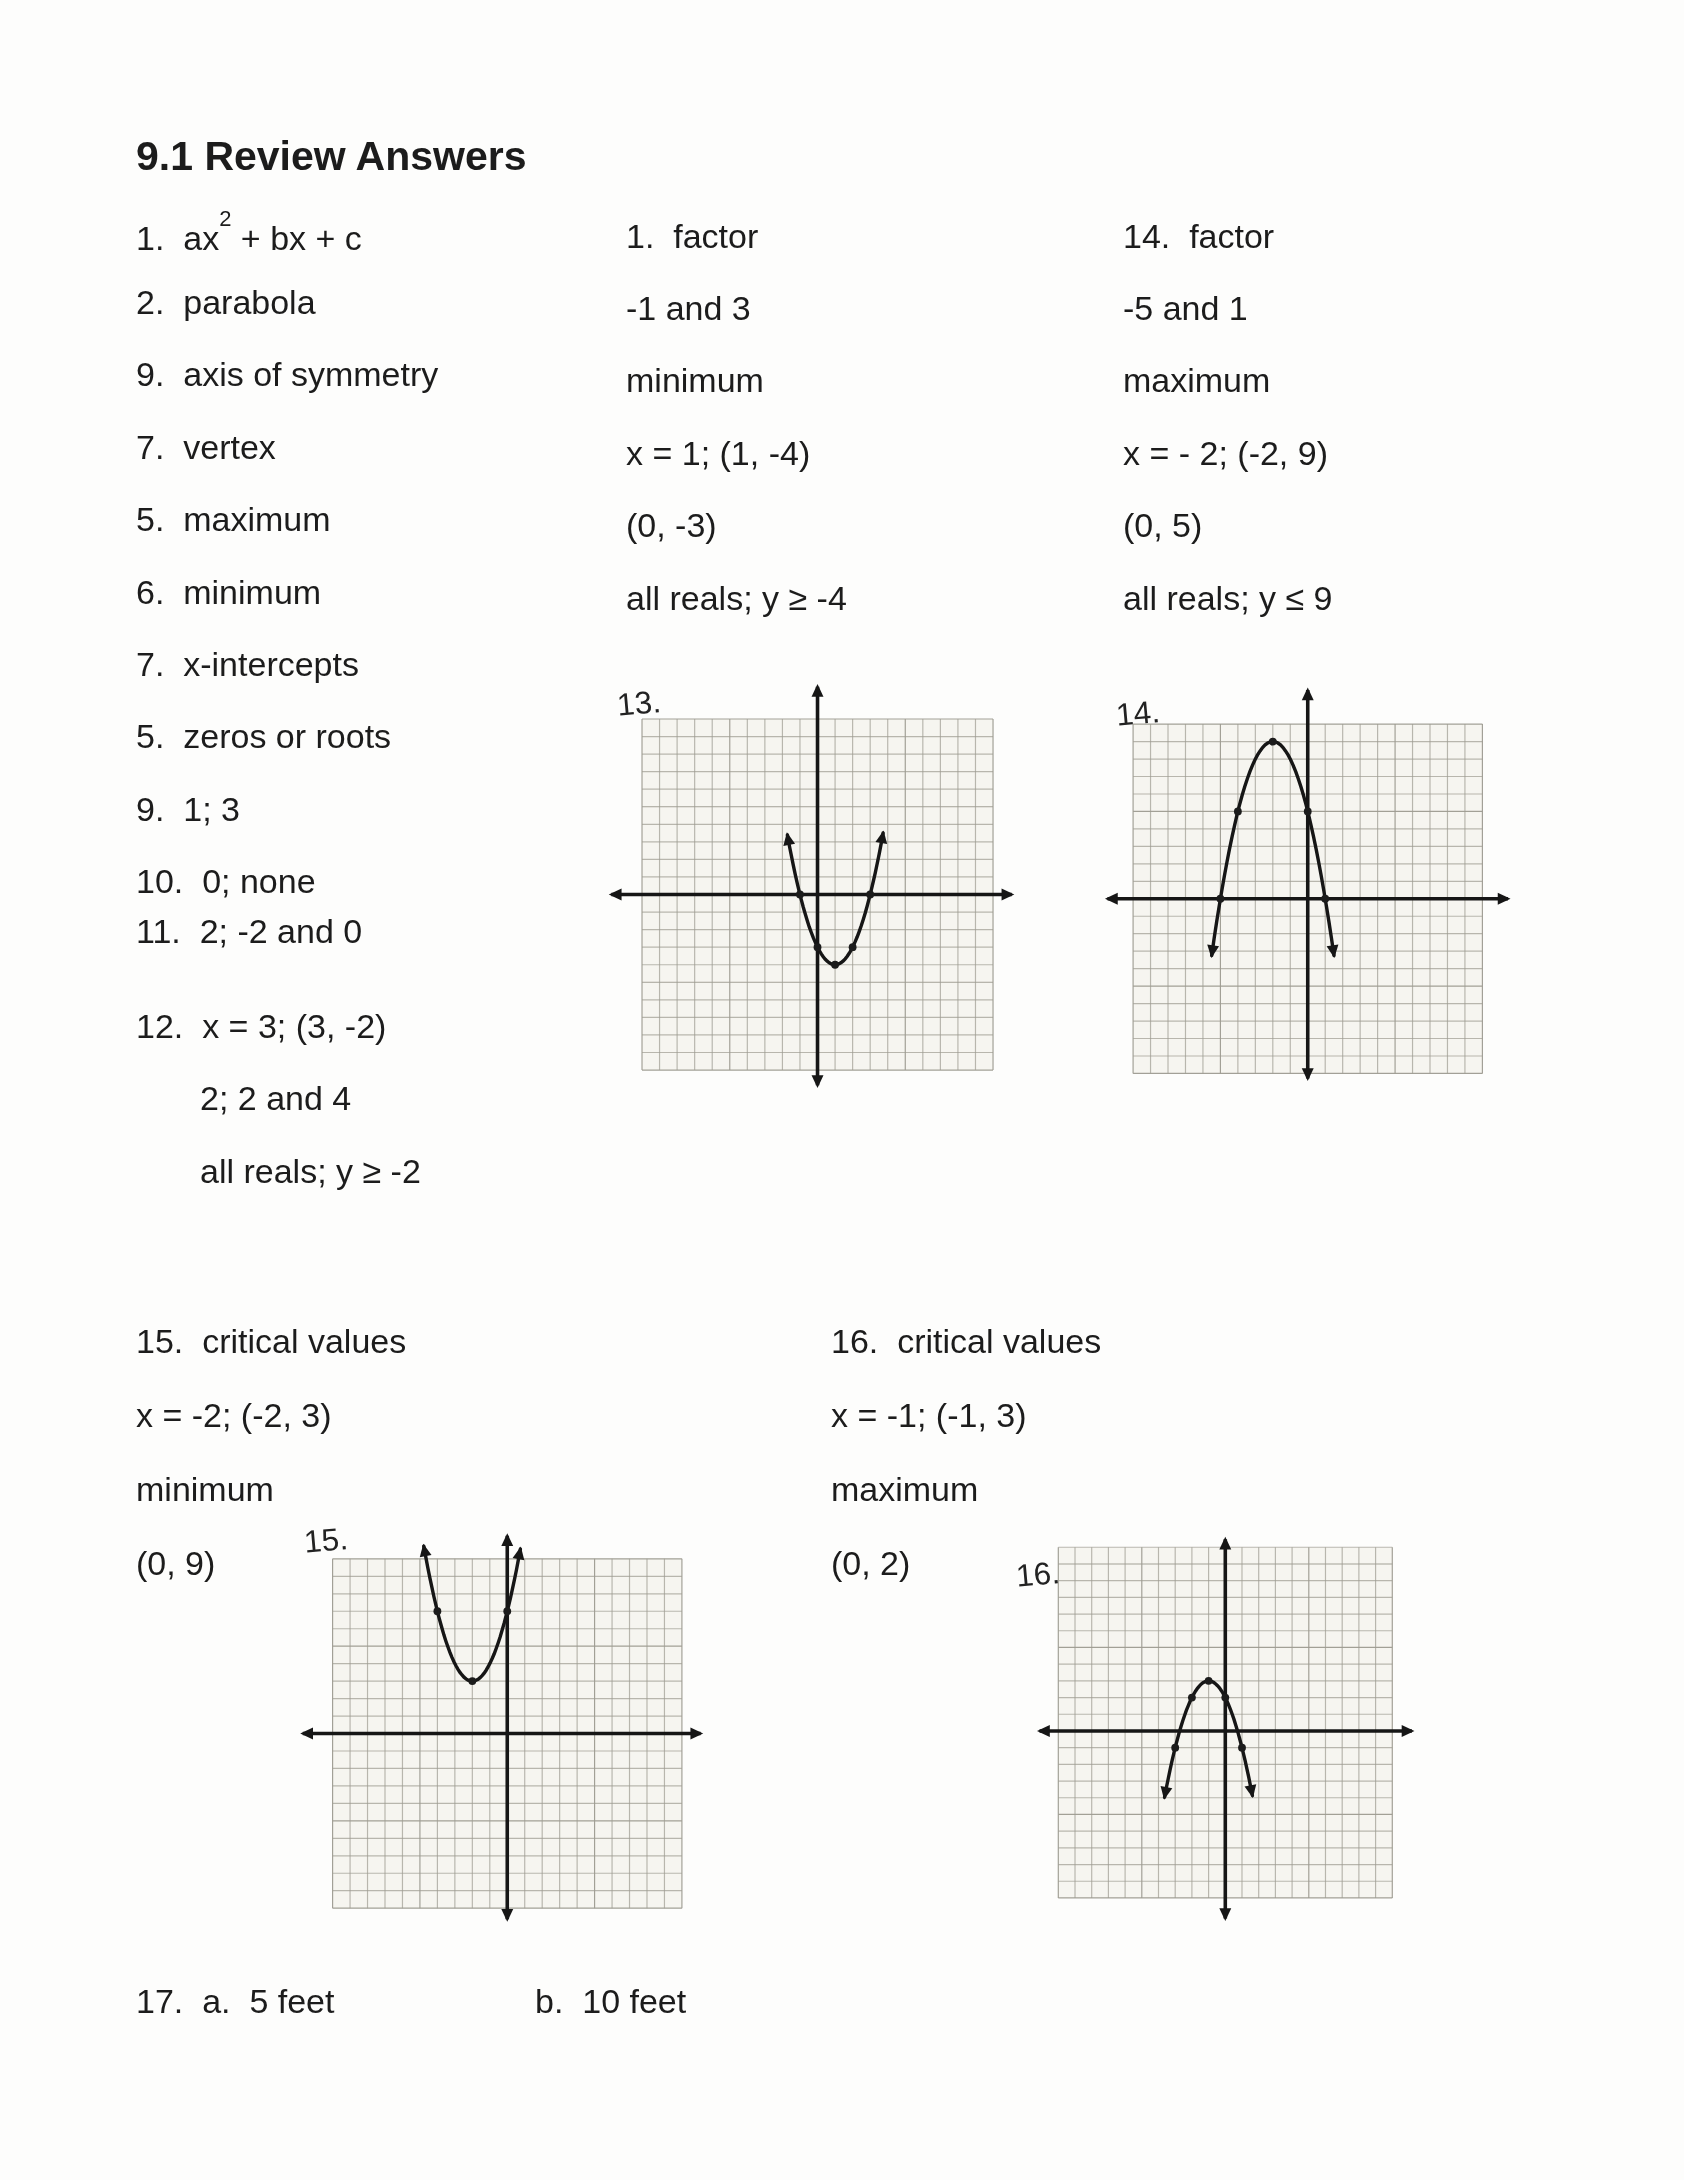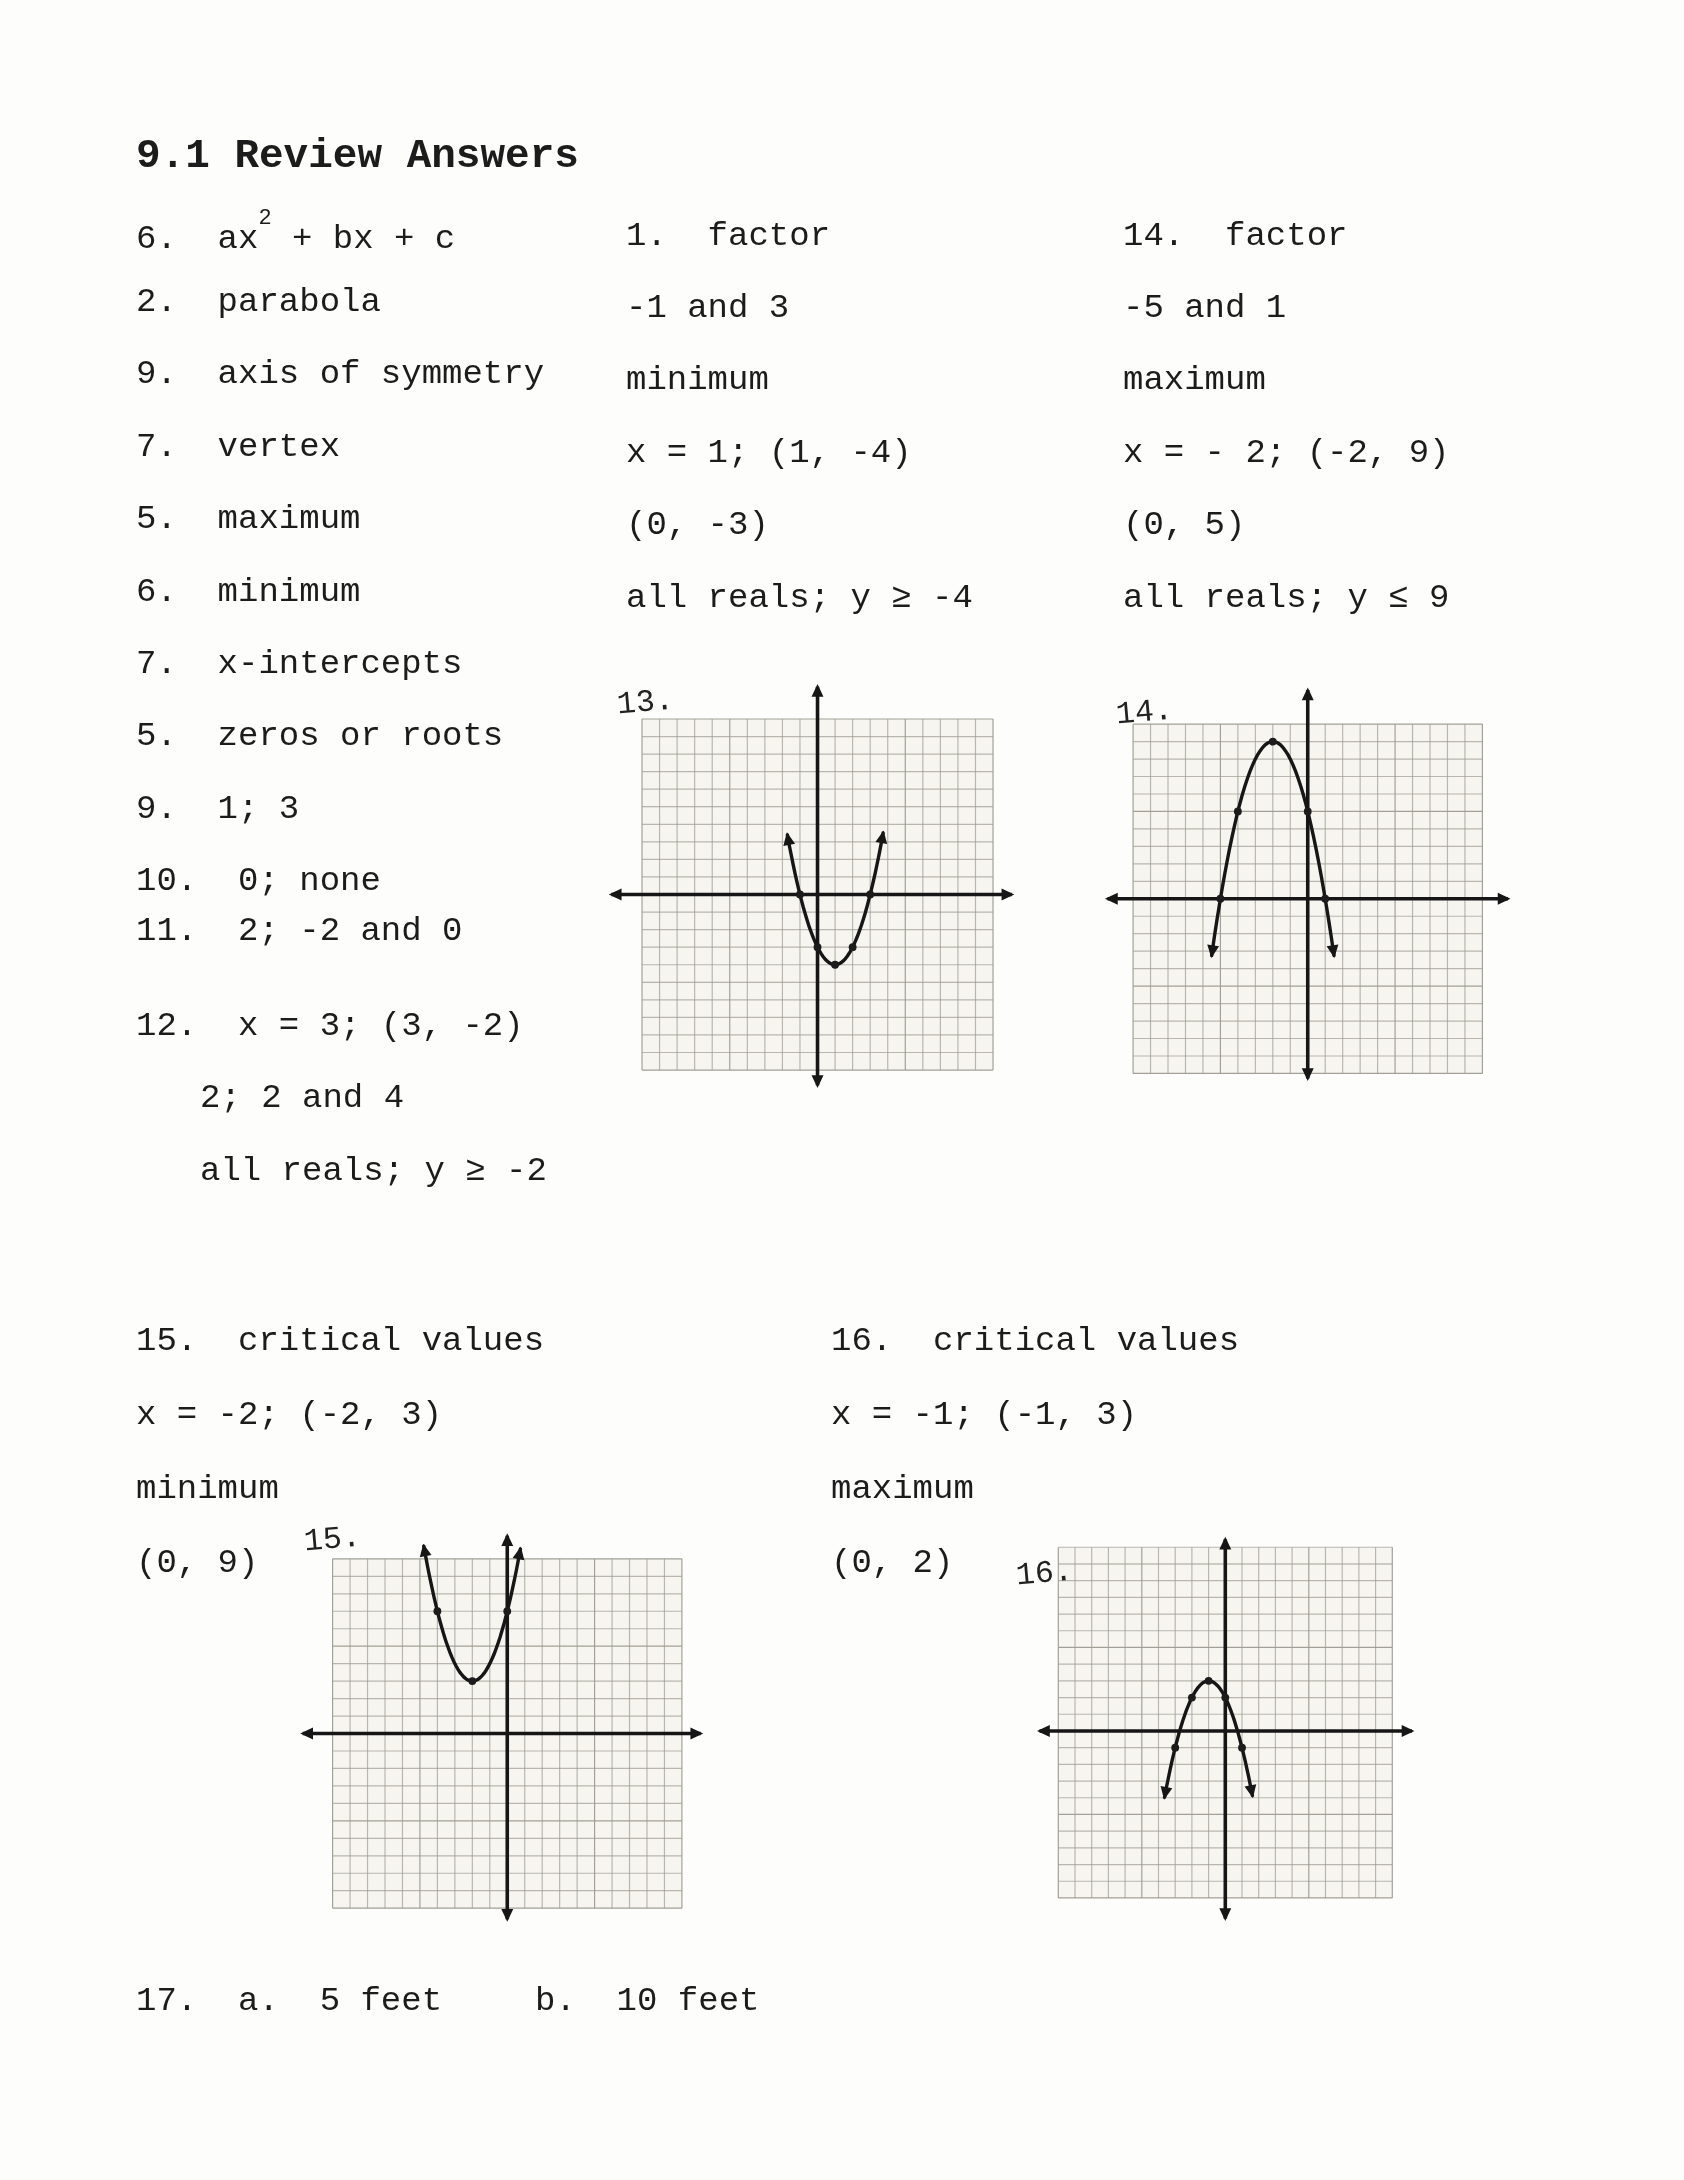--- a/index.html
+++ b/index.html
@@ -1,20 +1,20 @@
 <!DOCTYPE html>
 <html style="font-size:13.6px"><head>
 <meta charset="utf-8">
 <style>
   html,body{margin:0;padding:0;background:#e8e8e8;}
   .page{
     position:relative;
     width:1685px;height:2181px;
     background:#fdfdfc;
-    font-family:Liberation Mono, monospace;
+    font-family:Liberation Sans, sans-serif;
     color:#1c1c1c;
     overflow:hidden;
   }
   .line{
     position:absolute;
     font-size:34px;
     line-height:41px;
     white-space:pre;
     letter-spacing:0px;
   }
@@ -37,21 +37,21 @@
     white-space:pre;
   }
 </style>
 </head>
 <body>
 
 <div class="page">
 
   <div class="title" style="left:136px;top:133px">9.1 Review Answers</div>
 
-  <div class="line" style="left:136px;top:210px"><span>6.  ax</span><sup class="sq">2</sup><span> + bx + c</span></div>
+  <div class="line" style="left:136px;top:210px"><span>1.  ax</span><sup class="sq">2</sup><span> + bx + c</span></div>
   <div class="line" style="left:136px;top:282px">2.  parabola</div>
   <div class="line" style="left:136px;top:354px">9.  axis of symmetry</div>
   <div class="line" style="left:136px;top:427px">7.  vertex</div>
   <div class="line" style="left:136px;top:499px">5.  maximum</div>
   <div class="line" style="left:136px;top:572px">6.  minimum</div>
   <div class="line" style="left:136px;top:644px">7.  x-intercepts</div>
   <div class="line" style="left:136px;top:716px">5.  zeros or roots</div>
   <div class="line" style="left:136px;top:789px">9.  1; 3</div>
   <div class="line" style="left:136px;top:861px">10.  0; none</div>
   <div class="line" style="left:136px;top:911px">11.  2; -2 and 0</div>

